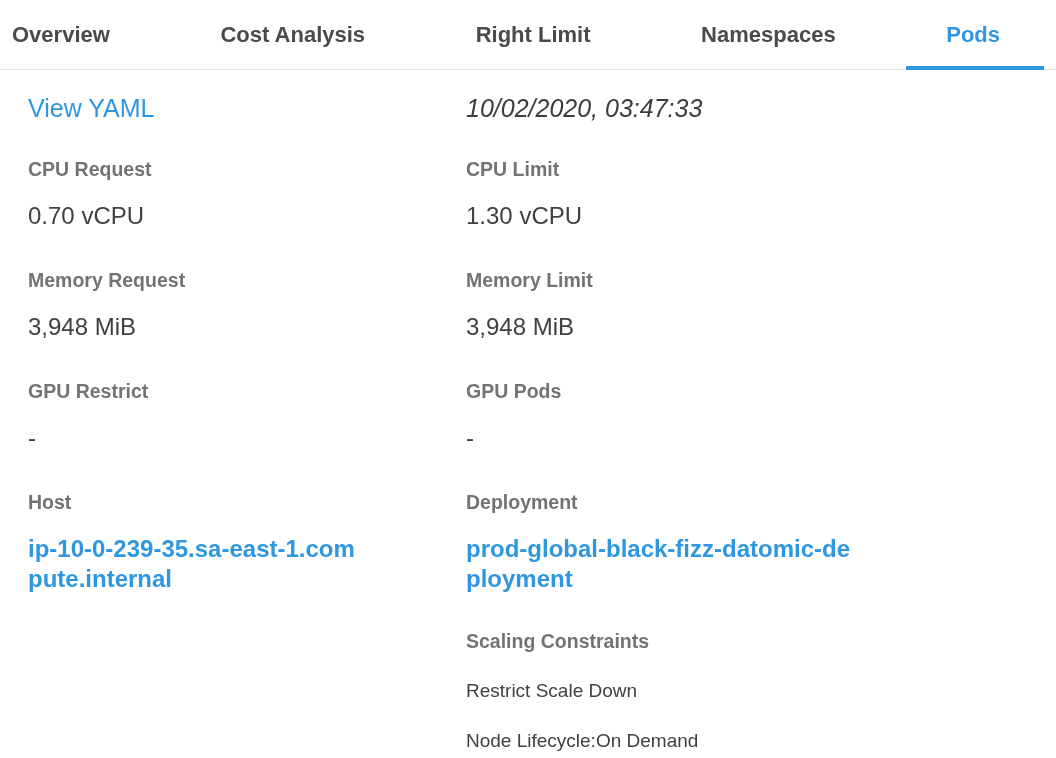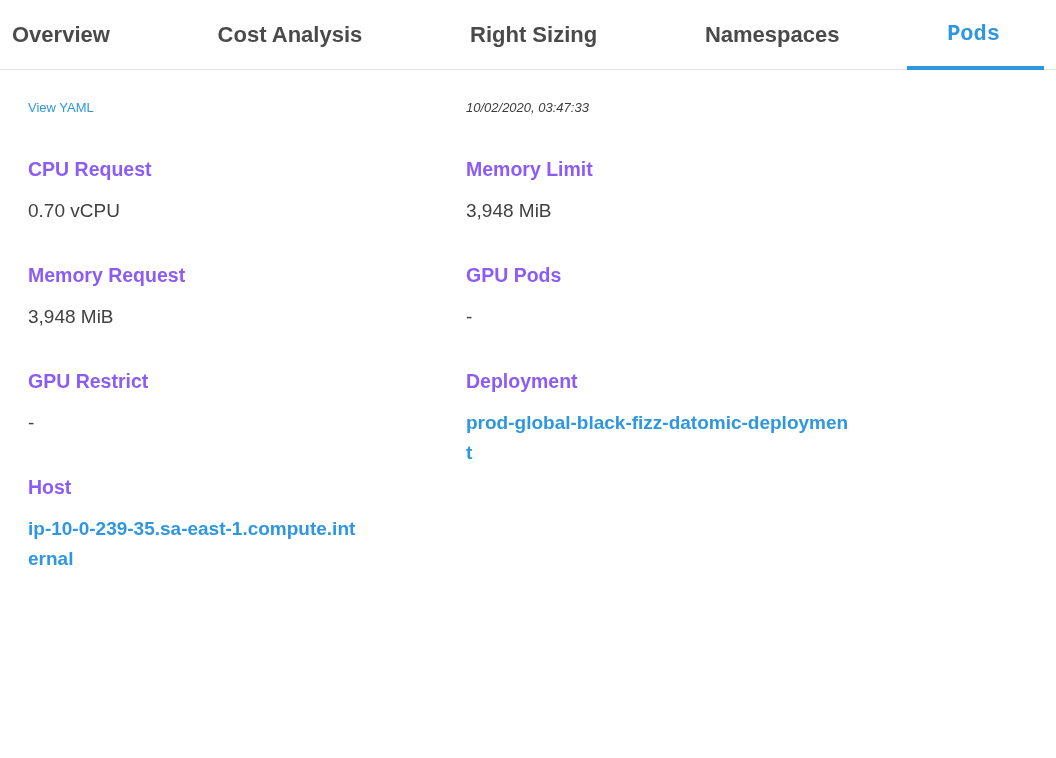--- a/index.html
+++ b/index.html
@@ -30,60 +30,61 @@
     font-size: 22px;
     font-weight: 600;
     color: #4a4a4a;
     padding: 22px 40px 18px 40px;
     border-bottom: 4px solid transparent;
     margin-bottom: -1px;
     cursor: pointer;
     white-space: nowrap;
   }
   .tab:first-child { padding-left: 0; }
-  .tab:last-child  { padding-right: 44px; font-family: Liberation Mono, monospace; }
+  .tab:last-child  { padding-right: 44px; }
   .tab.active {
     color: #2e97e0;
     border-bottom-color: #2e97e0;
   }
 
   
   .panel {
     display: grid;
     grid-template-columns: 438px 1fr;
     padding: 26px 20px 0 28px;
   }
   .col { min-width: 0; }
 
   .row-top {
-    font-size: 13px;
+    font-size: 25px;
     line-height: 24px;
     margin-bottom: 4px;
   }
   .link {
     color: #2e97e0;
     cursor: pointer;
     text-decoration: none;
   }
   .timestamp {
     color: #3c3c3c;
     font-style: italic;
   }
 
   .field { margin-top: 38px; }
   .field-label {
     font-size: 19.5px;
     font-weight: 700;
-    color: #8b5cf6;
+    color: #737373;
     margin-bottom: 15px;
   }
   .field-value {
-    font-size: 19px;
+    font-size: 24px;
     color: #414141;
     line-height: 30px;
+    margin-top: 20px;
   }
   .field-value.link-value {
     word-break: break-all;
     overflow-wrap: anywhere;
     font-weight: bold;
   }
   .host-width { max-width: 330px; }
   .deploy-width { max-width: 384px; }
 
   .constraints { margin-top: 36px; }
@@ -95,21 +96,21 @@
   }
 </style>
 </head>
 <body>
 
 <div class="page">
 
   <div class="tabbar">
     <div class="tab">Overview</div>
     <div class="tab">Cost Analysis</div>
-    <div class="tab">Right Sizing</div>
+    <div class="tab">Right Limit</div>
     <div class="tab">Namespaces</div>
     <div class="tab active">Pods</div>
   </div>
 
   <div class="panel">
 
     <div class="col">
 
       <div class="row-top">
         <a href="#" class="link">View YAML</a>
@@ -136,36 +137,45 @@
           <a href="#" class="link">ip-10-0-239-35.sa-east-1.compute.internal</a>
         </div>
       </div>
 
     </div>
 
     <div class="col">
 
       <div class="row-top timestamp">10/02/2020, 03:47:33</div>
 
+      <div class="field">
+        <div class="field-label">CPU Limit</div>
+        <div class="field-value">1.30 vCPU</div>
+      </div>
 
       <div class="field">
         <div class="field-label">Memory Limit</div>
         <div class="field-value">3,948 MiB</div>
       </div>
 
       <div class="field">
         <div class="field-label">GPU Pods</div>
         <div class="field-value">-</div>
       </div>
 
       <div class="field">
         <div class="field-label">Deployment</div>
         <div class="field-value link-value deploy-width">
           <a href="#" class="link">prod-global-black-fizz-datomic-deployment</a>
         </div>
       </div>
 
+      <div class="field constraints">
+        <div class="field-label">Scaling Constraints</div>
+        <div class="constraint-item">Restrict Scale Down</div>
+        <div class="constraint-item">Node Lifecycle:On Demand</div>
+      </div>
 
     </div>
 
   </div>
 
 </div>
 
 </body></html>

